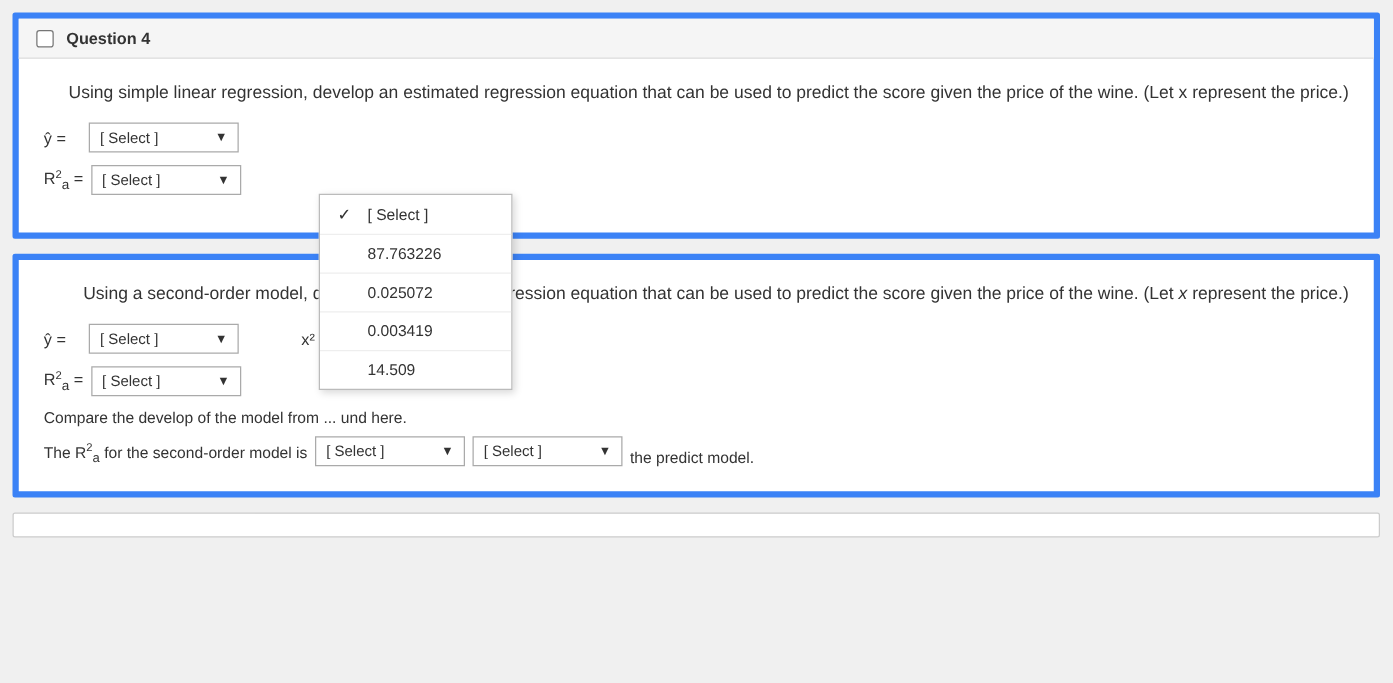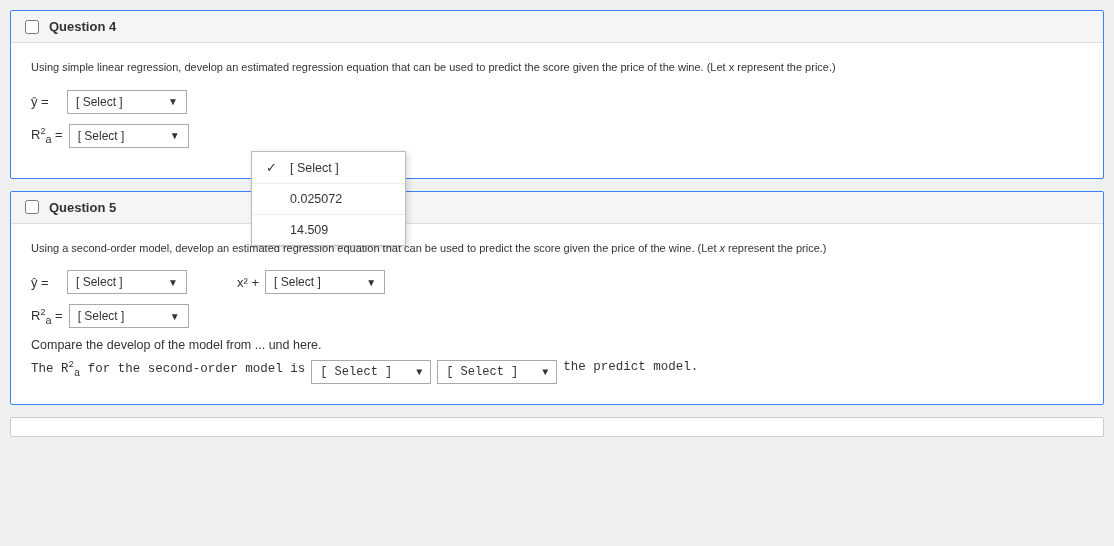--- a/index.html
+++ b/index.html
@@ -8,21 +8,21 @@
       font-size: 13px;
       background: #f0f0f0;
       color: #333;
     }
     .page-wrapper {
       background: #f0f0f0;
       padding: 10px;
     }
     .question-block {
       background: #fff;
-      border: 1px solid #3b82f6;
+      border: 5px solid #3b82f6;
       margin-bottom: 12px;
       border-radius: 2px;
     }
     .question-header {
       background: #f5f5f5;
       border-bottom: 1px solid #ddd;
       padding: 8px 14px;
       display: flex;
       align-items: center;
       gap: 10px;
@@ -34,22 +34,23 @@
     .question-title {
       font-weight: bold;
       font-size: 13px;
     }
     .question-body {
       padding: 16px 20px 20px 20px;
       position: relative;
     }
     .question-text {
       margin-bottom: 14px;
-      font-size: 11px;
+      font-size: 14px;
       line-height: 1.5;
+      text-align: right;
     }
     .equation-row {
       display: flex;
       align-items: center;
       gap: 6px;
       margin-bottom: 10px;
     }
     .eq-label {
       font-size: 13px;
       min-width: 30px;
@@ -70,25 +71,24 @@
       margin-left: 8px;
       font-size: 10px;
     }
     .compare-text {
       font-size: 12.5px;
       margin-top: 10px;
       margin-bottom: 8px;
     }
     .inline-sentence {
       display: flex;
-      align-items: flex-start;
+      align-items: flex-end;
       gap: 6px;
       font-size: 12.5px;
       flex-wrap: wrap;
-      font-family: Liberation Mono, monospace;
     }
 
     
     .dropdown-overlay {
       position: absolute;
       top: 108px;
       left: 240px;
       width: 155px;
       background: #fff;
       border: 1px solid #bbb;
@@ -154,36 +154,40 @@
         </div>
       </div>
 
       <div class="dropdown-overlay">
         <div class="dropdown-item selected">
           <span class="check-mark">✓</span>
           <span>[ Select ]</span>
         </div>
         <div class="dropdown-item">
           <span class="check-mark"></span>
+          <span>87.763226</span>
+        </div>
+        <div class="dropdown-item">
+          <span class="check-mark"></span>
           <span>0.025072</span>
+        </div>
+        <div class="dropdown-item">
+          <span class="check-mark"></span>
+          <span>0.003419</span>
         </div>
         <div class="dropdown-item">
           <span class="check-mark"></span>
           <span>14.509</span>
         </div>
       </div>
 
     </div>
   </div>
 
   <div class="question-block">
-    <div class="question-header">
-      <input type="checkbox" style="">
-      <span class="question-title">Question 5</span>
-    </div>
     <div class="question-body">
       <div class="question-text">
         <span>Using a second-order model, develop an estimated regression equati</span><span>on that can be used to predict the score given the price of the wine. (Let <em>x</em> represent the price.)</span>
       </div>
       <div class="equation-row">
         <span class="eq-label">ŷ =</span>
         <div class="select-box">
           <span>[ Select ]</span>
           <span class="chevron">▼</span>
         </div>

